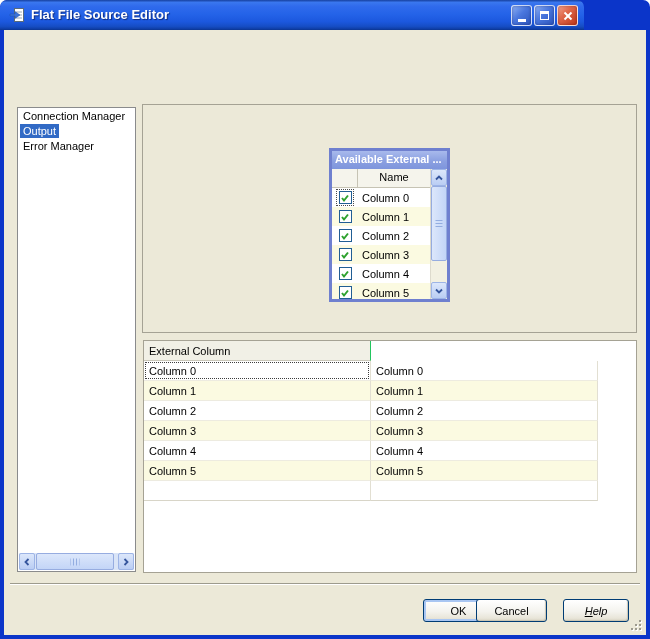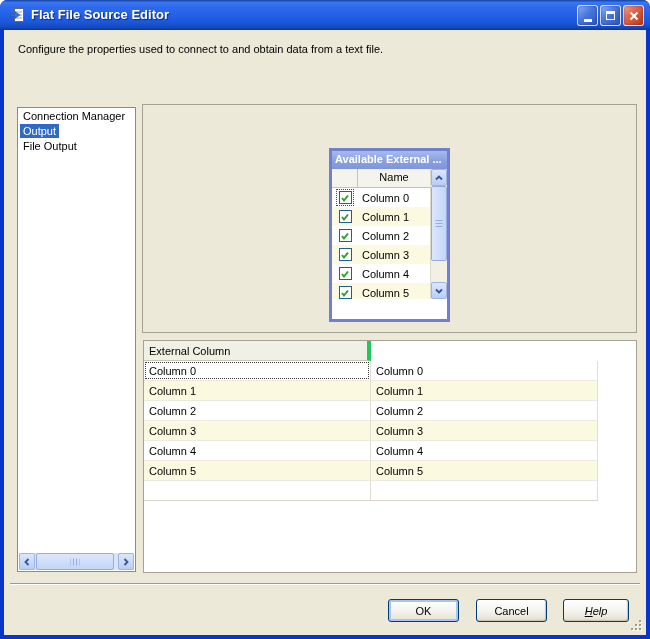--- a/index.html
+++ b/index.html
@@ -2,21 +2,21 @@
 <html><head>
 <meta charset="utf-8">
 <style>
   * { margin:0; padding:0; box-sizing:border-box; }
   html,body { width:650px; height:639px; }
   body { font-family:"Liberation Sans", sans-serif; font-size:11px; color:#000; }
 
   .dialog { position:relative; width:650px; height:639px; background:#0B35C9; border-radius:7px 7px 0 0; overflow:hidden; }
 
   
-  .titlebar { position:absolute; left:0; top:0; width:650px; height:30px;
+  .titlebar { position:absolute; left:0; top:0; width:584px; height:30px;
     background:linear-gradient(180deg,#16409F 0%,#3A77EF 8%,#2F6AEC 22%,#2463E8 48%,#1C58DE 72%,#164DC4 88%,#0F3FA8 96%,#0B348F 100%);
     border-radius:7px 7px 0 0; }
   .title-icon { position:absolute; left:9px; top:7px; width:16px; height:16px; }
   .title-text { position:absolute; left:31px; top:7px; color:#fff; font-weight:bold; font-size:13px; text-shadow:1px 1px 1px rgba(0,0,40,.55); }
   .tb-btns { position:absolute; right:6px; top:5px; display:flex; gap:2px; }
   .tb-btn { width:21px; height:21px; border-radius:3px; border:1px solid rgba(255,255,255,.75);
     display:flex; align-items:center; justify-content:center; cursor:default; }
   .tb-btn.blue { background:linear-gradient(135deg,#8FB0F4 0%,#4A77DE 45%,#2C55BC 100%); box-shadow:inset 0 0 3px rgba(0,0,60,.4); }
   .tb-btn.red  { background:linear-gradient(135deg,#F2A48E 0%,#DF674A 40%,#C03A1D 95%); box-shadow:inset 0 0 3px rgba(60,0,0,.4); }
   .glyph-min { width:8px; height:3px; background:#fff; margin-top:10px; }
@@ -36,21 +36,21 @@
     display:flex; align-items:center; justify-content:center; }
   .h-thumb { width:78px; margin-left:1px; background:linear-gradient(180deg,#DCE7FB 0%,#C3D5F7 100%); border:1px solid #96ACE0; border-radius:2px; position:relative; }
   .h-thumb::after { content:""; position:absolute; left:50%; top:50%; width:9px; height:7px; transform:translate(-50%,-50%);
     background:repeating-linear-gradient(90deg,#93ADE0 0 1px,transparent 1px 3px); }
   .h-track { flex:1; }
 
   
   .top-panel { position:absolute; left:138px; top:74px; width:495px; height:229px; background:#ECE9D8; border:1px solid #A5A294; }
 
   
-  .float-panel { position:absolute; left:186px; top:43px; width:121px; height:174px; border:3px solid #6F80CF; background:#fff; overflow:hidden; }
+  .float-panel { position:absolute; left:186px; top:43px; width:121px; height:154px; border:3px solid #6F80CF; background:#fff; overflow:hidden; }
   .fp-header { height:18px; background:linear-gradient(180deg,#A8B9EC 0%,#8BA0E1 55%,#7E95DC 100%);
     color:#fff; font-weight:bold; padding:2px 0 0 3px; white-space:nowrap; overflow:hidden; }
   .fp-body { display:flex; height:130px; overflow:hidden; }
   .fp-grid { flex:1; overflow:hidden; }
   .fp-hrow { display:flex; height:19px; background:#F5F4EC; border-bottom:1px solid #C6C3B4;justify-content:center; }
   .fp-hcell.cb { width:26px; border-right:1px solid #C6C3B4; }
   .fp-hcell.name { flex:1; text-align:center; padding-top:2px; }
   .fp-row { display:flex; height:19px; align-items:center; }
   .fp-rows .fp-row:nth-child(even) { background:#FBFAE1; }
   .fp-cbcell { width:26px; display:flex; justify-content:center; }
@@ -63,33 +63,33 @@
   .v-btn { height:17px; background:linear-gradient(180deg,#DCE7FB 0%,#BACDF3 100%); border:1px solid #9DB4E6; border-radius:2px;
     display:flex; align-items:center; justify-content:center; }
   .v-thumb { height:75px; background:linear-gradient(90deg,#DCE7FB 0%,#C3D5F7 100%); border:1px solid #96ACE0; border-radius:2px; position:relative; }
   .v-thumb::after { content:""; position:absolute; left:50%; top:50%; width:7px; height:9px; transform:translate(-50%,-50%);
     background:repeating-linear-gradient(180deg,#93ADE0 0 1px,transparent 1px 3px); }
   .v-track { flex:1; }
 
   
   .map-table { position:absolute; left:139px; top:310px; width:494px; height:233px; background:#fff; border:1px solid #A5A294; overflow:hidden; }
   .mt-header { display:flex; height:20px; }
-  .mt-hcell { width:227px; background:#F1F0E6; border-right:4px solid #22c55e; border-bottom:1px solid #C9C6B8; padding:4px 0 0 5px; }
+  .mt-hcell { width:227px; background:#F1F0E6; border-right:1px solid #22c55e; border-bottom:1px solid #C9C6B8; padding:4px 0 0 5px; }
   .mt-row { display:flex; height:20px; }
   .mt-rows .mt-row:nth-child(even) .mt-cell { background:#FBFAE1; }
   .mt-cell { width:227px; padding:4px 0 0 5px; border-right:1px solid #E2DFD2; border-bottom:1px solid #EDEBE0; position:relative; }
   .mt-cell.focused::after { content:""; position:absolute; inset:1px; border:1px dotted #3c3c3c; pointer-events:none; }
   .mt-row.empty .mt-cell { border-bottom:1px solid #D8D5C8; }
 
   
   .footer-sep { position:absolute; left:6px; top:553px; width:630px; height:2px; border-top:1px solid #9D9B8D; background:#fff; }
   .xp-btn { position:absolute; top:569px; width:71px; height:23px; border:1px solid #003C74; border-radius:3px;
     background:linear-gradient(180deg,#FFFFFF 0%,#F4F3EE 55%,#E9E6DA 85%,#DDD8C8 100%);
     box-shadow:inset -1px -1px 1px #C8C4B2; font-family:"Liberation Sans",sans-serif; font-size:11px; color:#000; }
-  .xp-btn.focused { box-shadow:inset 0 0 0 2px #A9C6F2, inset -1px -1px 1px #C8C4B2; }
+  .xp-btn.focused { box-shadow:inset 0 0 0 2px #A9C6F2, inset -1px -1px 1px #C8C4B2;margin-left:35px; }
   .btn-ok { left:384px; }
   .btn-cancel { left:472px; }
   .btn-help { left:559px; width:66px;font-style:italic; }
   .xp-btn .lbl { display:block; }
   .btn-help .lbl::first-letter { text-decoration:underline; }
 
   .resize-grip { position:absolute; right:3px; bottom:3px; width:13px; height:13px; }
 </style>
 </head>
 <body>
@@ -118,26 +118,25 @@
         <svg width="10" height="10" viewBox="0 0 10 10">
           <line x1="1.5" y1="1.5" x2="8.5" y2="8.5" stroke="#fff" stroke-width="2"></line>
           <line x1="8.5" y1="1.5" x2="1.5" y2="8.5" stroke="#fff" stroke-width="2"></line>
         </svg>
       </span>
     </span>
   </div>
 
   <div class="client">
 
-    <div class="description">Configure the properties used to connect to and obtain data from a text file.</div>
 
     <div class="sidebar">
       <div class="sb-item">Connection Manager</div>
       <div class="sb-item selected">Output</div>
-      <div class="sb-item">File Output</div>
+      <div class="sb-item">Error Manager</div>
 
       <div class="hscroll">
         <span class="sc-btn">
           <svg width="8" height="8" viewBox="0 0 8 8">
               <polyline points="5.5,1 2.5,4 5.5,7" fill="none" stroke="#34549C" stroke-width="1.8"></polyline>
             </svg>
         </span>
         <span class="h-thumb"></span>
         <span class="h-track"></span>
         <span class="sc-btn">

